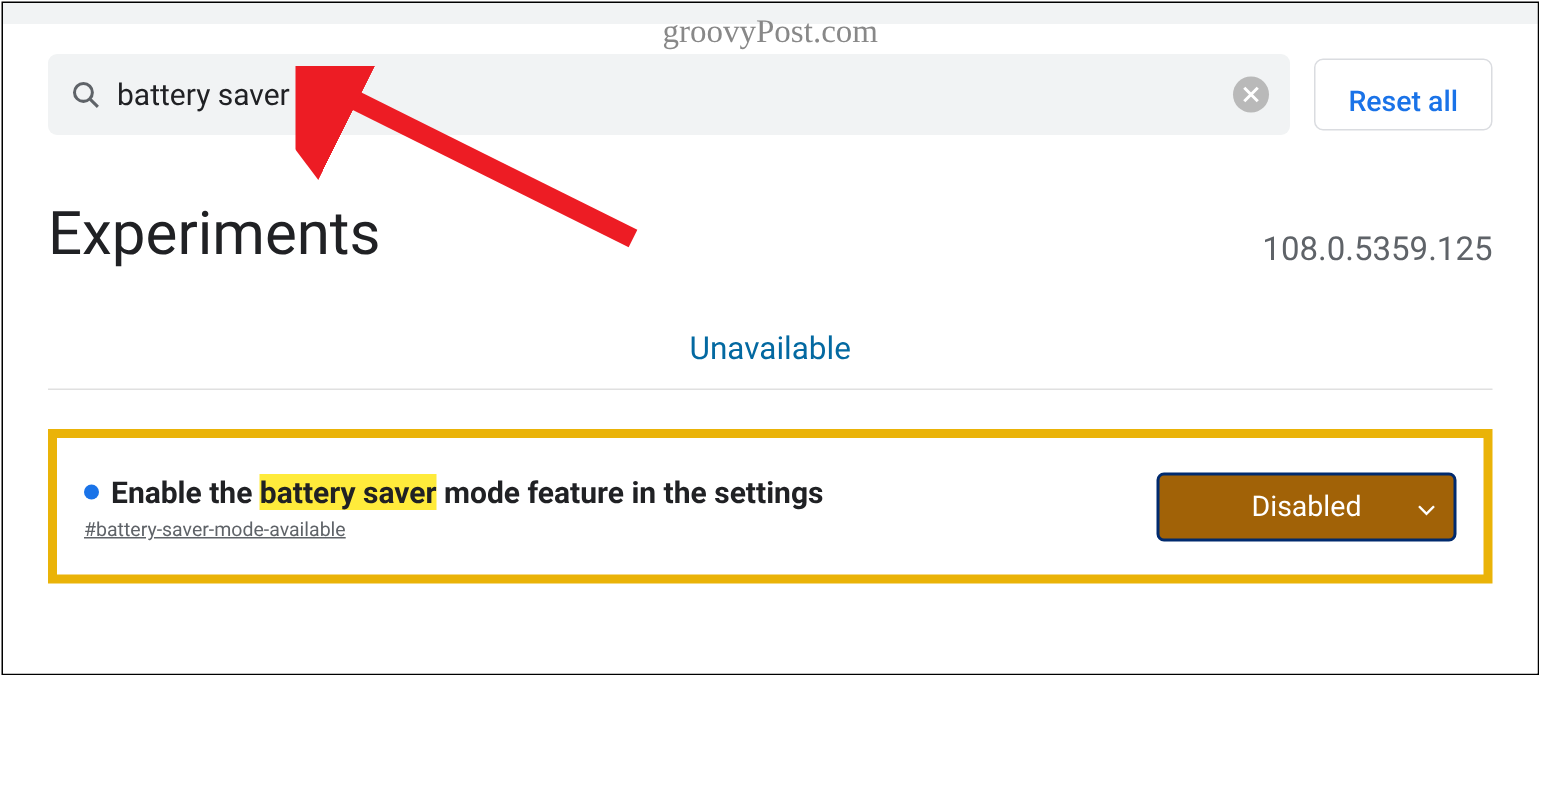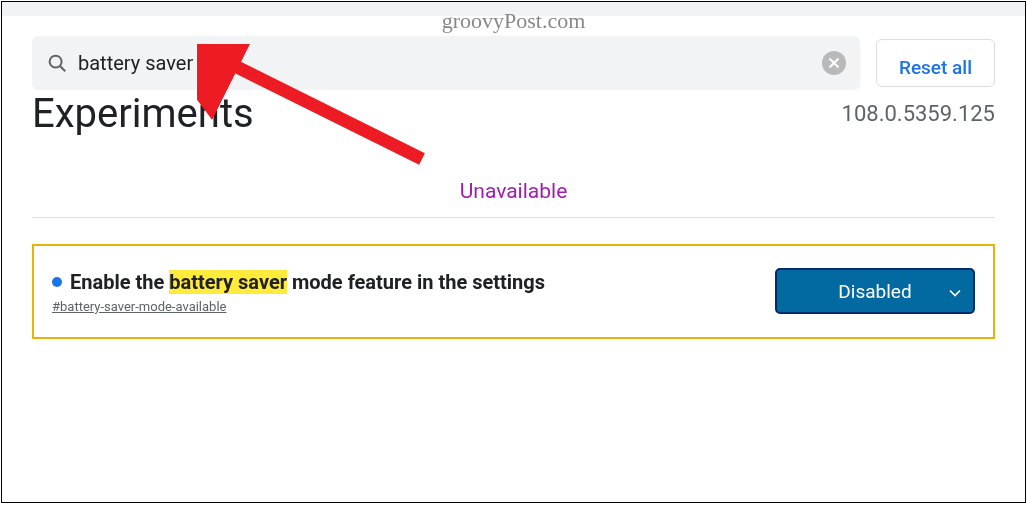--- a/index.html
+++ b/index.html
@@ -7,21 +7,21 @@
       font-family: Roboto, Arial, sans-serif;
       background: #fff;
       width: 1027px;
       height: 531px;
       overflow: hidden;
       position: relative;
     }
     .outer {
       border: 1px solid #000;
       width: 1025px;
-      height: 502px;
+      height: 449px;
       margin: 1px;
       position: relative;
       background: #fff;
     }
     .topgray {
       position: absolute;
       top: 0; left: 0; right: 0;
       height: 14px;
       background: #f1f3f4;
     }
@@ -93,63 +93,64 @@
       border-radius: 6px;
       background: #fff;
       color: #1a73e8;
       font-size: 19px;
       font-weight: 500;
       cursor: pointer;
       font-family: inherit;
     }
     .headerrow {
       display: flex;
-      align-items: center;
+      align-items: flex-end;
       justify-content: space-between;
+      margin-top: 42px;
     }
     .ptitle {
       font-size: 40px;
       font-weight: 400;
       color: #202124;
     }
     .version {
       font-size: 22px;
       color: #5f6368;
     }
     .tabs {
       display: flex;
       margin-top: 28px;
       border-bottom: 1px solid #e0e0e0;
     }
     .tab {
       flex: 1;
       text-align: center;
       padding: 14px 0;
       font-size: 21px;
-      color: #a21caf;
+      color: #0369a1;
       cursor: pointer;
       position: relative;
     }
     .tab.active {
       color: #1a73e8;
     }
     .tab.active::after {
       content: '';
       position: absolute;
       bottom: -1px;
       left: 0; right: 0;
       height: 3px;
       background: #1a73e8;
     }
     .flagbox {
       margin-top: 26px;
-      border: 2px solid #eab308;
+      border: 6px solid #eab308;
       padding: 22px 18px;
       display: flex;
-      align-items: flex-start;
+      align-items: center;
       gap: 20px;
     }
     .flagleft {
       flex: 1;
       position: relative;
     }
     .flagtitle {
       font-size: 20px;
       font-weight: 700;
       color: #202124;
@@ -178,21 +179,21 @@
     .flaganchor {
       font-size: 13px;
       color: #5f6368;
       text-decoration: underline;
       display: inline-block;
       margin-top: 0;
     }
     .selectwrap {
       width: 200px;
       height: 46px;
-      background: #0369a1;
+      background: #a16207;
       border: 2px solid #002a6e;
       border-radius: 5px;
       color: #fff;
       display: flex;
       align-items: center;
       justify-content: center;
       position: relative;
       cursor: pointer;
       font-size: 19px;
     }

